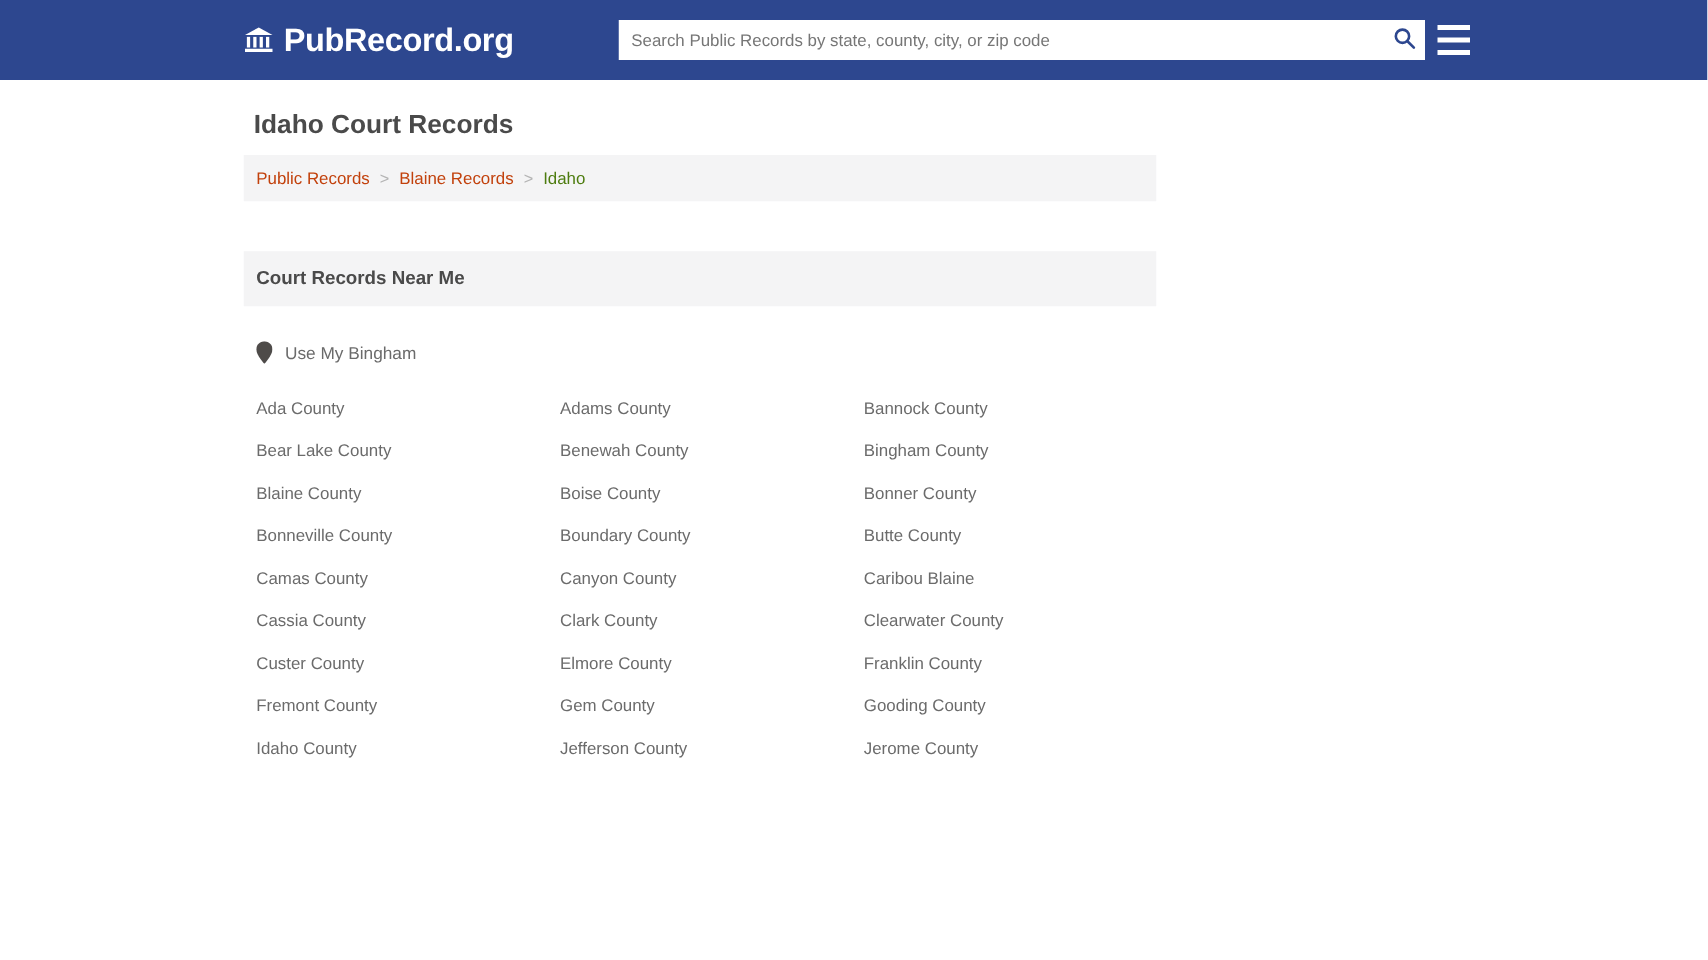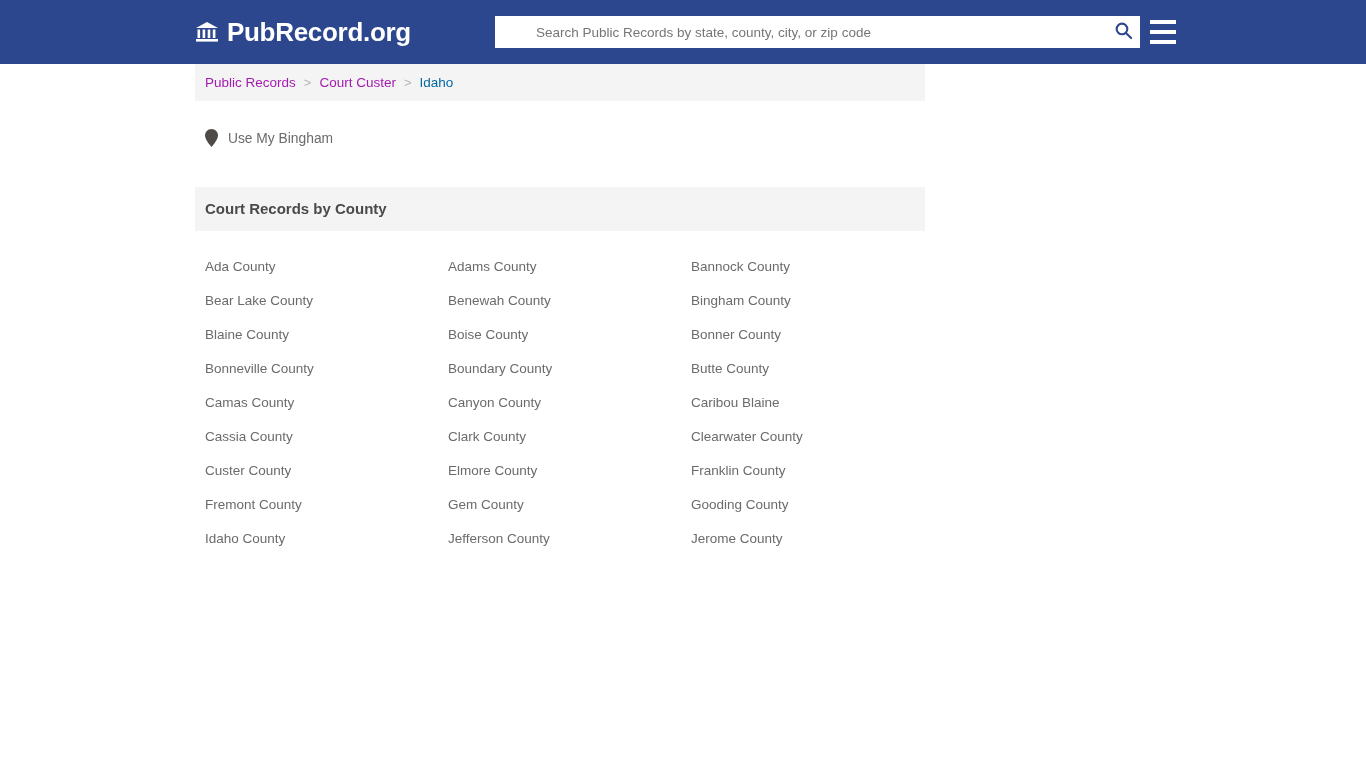--- a/index.html
+++ b/index.html
@@ -57,21 +57,20 @@
   .search-input {
     flex: 1;
     height: 32px;
     border: none;
     outline: none;
     background: transparent;
     padding: 0 10px;
     font-family: "Liberation Sans", sans-serif;
     font-size: 13.5px;
     color: #555555;
-    margin-left: 31px;
   }
   .search-input::placeholder { color: #767676; opacity: 1; }
   .search-button {
     width: 34px;
     height: 32px;
     border: none;
     background: transparent;
     cursor: pointer;
     display: flex;
     align-items: center;
@@ -120,30 +119,30 @@
     background: #f4f4f5;
     width: 730px;
     padding: 11px 10px;
     display: flex;
     align-items: center;
     gap: 8px;
   }
 
   .crumb {
     font-size: 13.5px;
-    color: #a21caf;
+    color: #c2410c;
     text-decoration: none;
   }
   .crumb-sep {
     font-size: 13px;
     color: #b4b4b4;
   }
   .crumb-current {
     font-size: 13.5px;
-    color: #0369a1;
+    color: #4d7c0f;
   }
 
   .intro {
     padding: 16px 10px 0 10px;
     font-size: 13.8px;
     line-height: 20px;
     color: #6b6b6b;
     max-width: 700px;
   }
 
@@ -218,43 +217,44 @@
 
   <button class="menu-button">
     <span></span>
     <span></span>
     <span></span>
   </button>
 </div>
 
 <div class="content">
 
+  <h1 class="page-title">Idaho Court Records</h1>
 
   <div class="band">
     <a href="#" class="crumb">Public Records</a>
     <span class="crumb-sep">&gt;</span>
-    <a href="#" class="crumb">Court Custer</a>
+    <a href="#" class="crumb">Blaine Records</a>
     <span class="crumb-sep">&gt;</span>
     <span class="crumb-current">Idaho</span>
   </div>
 
 
+  <div class="section-head">
+    <span class="section-head-title">Court Records Near Me</span>
+  </div>
 
   <div class="near-me-row">
     <span class="pin-icon">
       <svg width="13" height="18" viewBox="0 0 13 18" fill="#4e4b49" aria-hidden="true">
         <path d="M6.5 0C2.9 0 0 2.9 0 6.5C0 11 6.5 18 6.5 18S13 11 13 6.5C13 2.9 10.1 0 6.5 0Z"></path>
       </svg>
     </span>
     <a href="#" class="near-me-link">Use My Bingham</a>
   </div>
 
-  <div class="section-head">
-    <span class="section-head-title">Court Records by County</span>
-  </div>
 
   <div class="county-grid" id="county-grid">
       <a href="#" class="county-link">Ada County</a>
       <a href="#" class="county-link">Adams County</a>
       <a href="#" class="county-link">Bannock County</a>
       <a href="#" class="county-link">Bear Lake County</a>
       <a href="#" class="county-link">Benewah County</a>
       <a href="#" class="county-link">Bingham County</a>
       <a href="#" class="county-link">Blaine County</a>
       <a href="#" class="county-link">Boise County</a>

